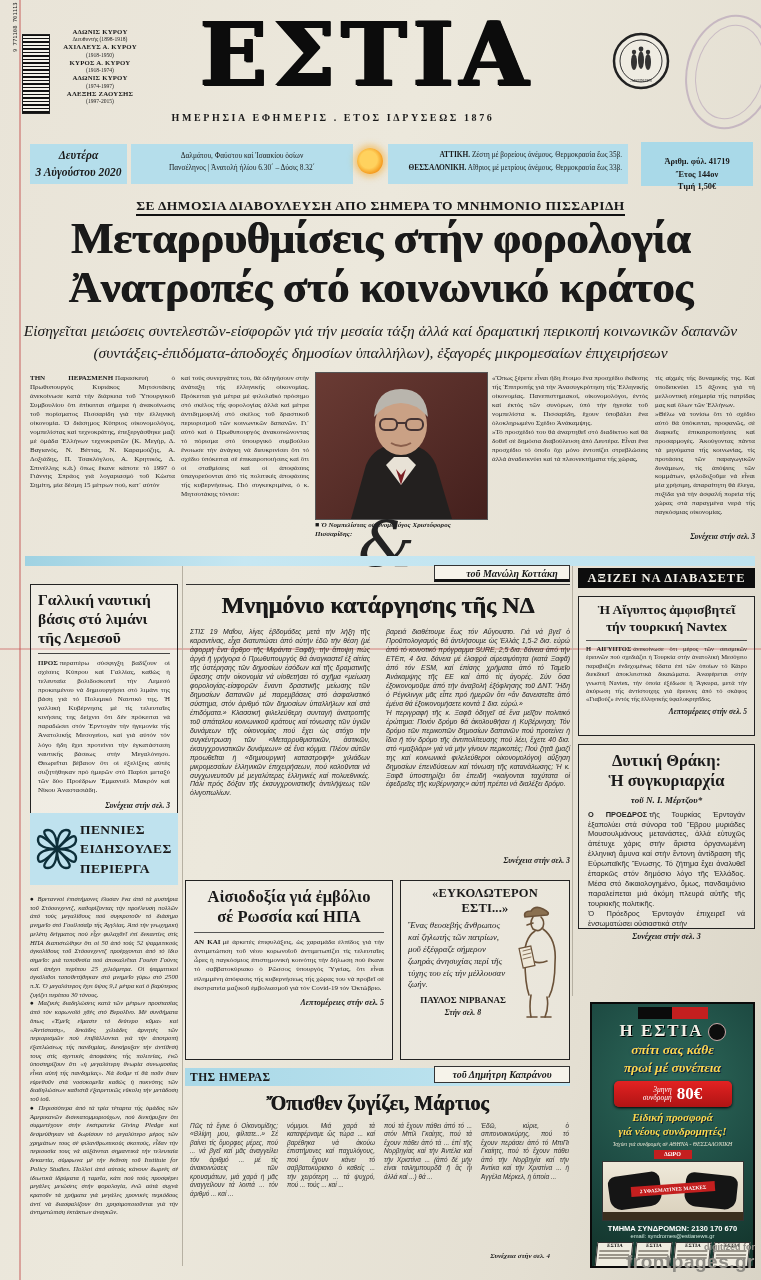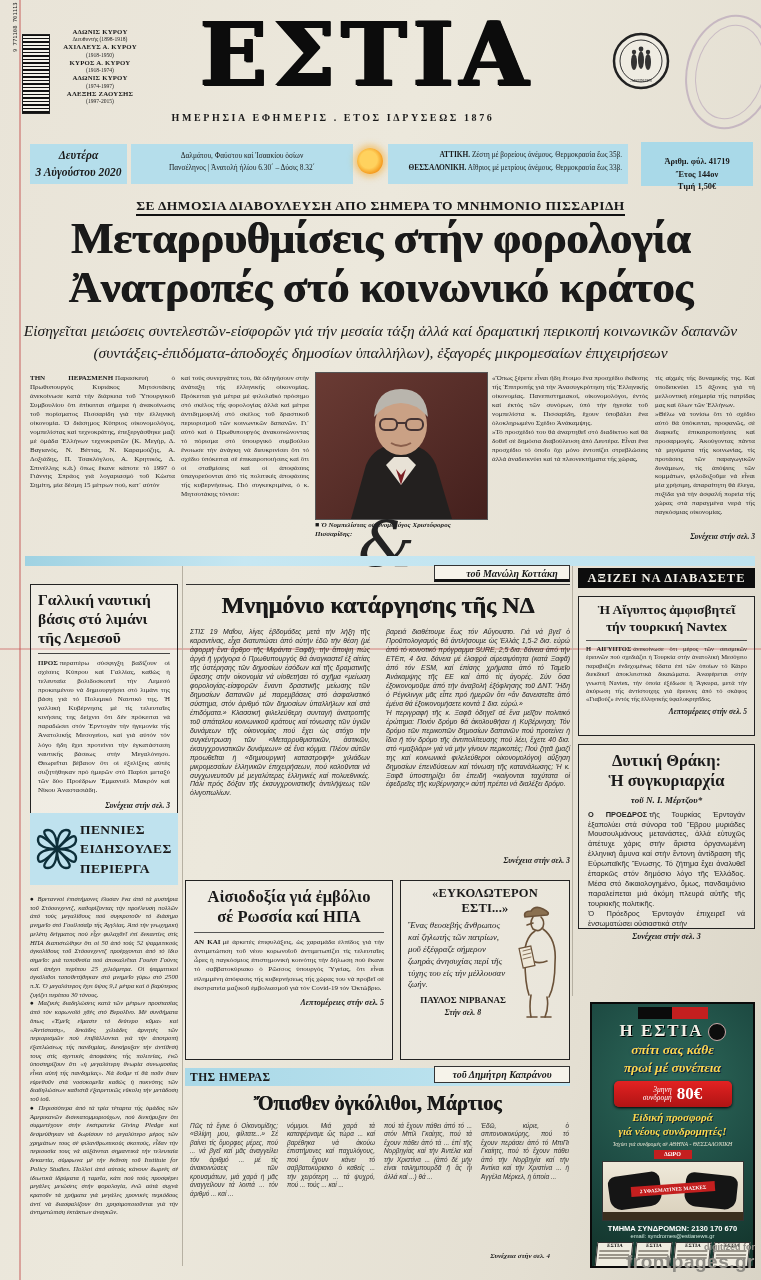--- a/index.html
+++ b/index.html
@@ -289,21 +289,21 @@
           <path d="M18 96 Q16 108 18 118 M34 98 Q36 108 32 118"></path>
           <path d="M14 118 L24 118 M28 118 L38 118"></path>
         </g>
       </svg>
     </div>
   </div>
 
   <div class="abs imeras-bar"></div>
   <div class="abs imeras-label">ΤΗΣ ΗΜΕΡΑΣ</div>
   <div class="abs imeras-byline">τοῦ Δημήτρη Καπράνου</div>
-  <div class="abs imeras-title">Ὄπισθεν ὀγκόλιθοι, Μάρτιος</div>
+  <div class="abs imeras-title">Ὄπισθεν ζυγίζει, Μάρτιος</div>
   <div class="abs imeras-col ic1">Πῶς τά ἔγινε ὁ Οἰκονομίδης; «Θλίψη μου, φίλτατε...» Σέ βαίνει τίς ὄμορφες μέρες, πού ... νά βγεῖ καί μᾶς ἀναγγείλει τόν ἀριθμό ... μέ τίς ἀνακοινώσεις τῶν κρουσμάτων, μιά χαρά ἡ μᾶς ἀναγγείλουν τά λοιπά ... τόν ἀριθμό ... καί ...</div>
   <div class="abs imeras-col ic2">νόμιμοι. Μιά χαρά τά καταφέρναμε ὥς τώρα ... καί βαρέθηκα νά ἀκούω ἐπιστήμονες καί παχυλόγους, πού ἔχουν κάνει τό σαββατοκύριακο ὁ καθείς ... τήν χειρότερη ... τά ψυχρό, πού ... τούς ... καί ...</div>
   <div class="abs imeras-col ic3">πού τά ἔχουν πάθει ἀπό τό ... στόν Μπίλ Γκαίητς, πού τά ἔχουν πάθει ἀπό τά ... ἐπί τῆς Νορβηγίας καί τήν Ἀντέλα καί τήν Χριστίνα ... (ἀπό δέ μήν εἶναι τσιλημπουρδᾶ ἤ ἄς ἦι ἀλλά καί ...) θά ...</div>
   <div class="abs imeras-col ic4">Ἐδῶ, κύριε, ὁ σπιτονοικοκύρης, πού τό ἔχουν περάσει ἀπό τό ΜπιΠι Γκαίητς, πού τό ἔχουν πάθει ἀπό τήν Νορβηγία καί τήν Ἀντίκα καί τήν Χριστίνα ... ἡ Ἀγγέλα Μέρκελ, ἡ ὁποία ...</div>
   <div class="abs imeras-cont">Συνέχεια στήν σελ. 4</div>
 
   <div class="abs axizei">ΑΞΙΖΕΙ ΝΑ ΔΙΑΒΑΣΕΤΕ</div>
 
   <div class="abs navtex">
     <div class="navtex-title">Ἡ Αἴγυπτος ἀμφισβητεῖ

